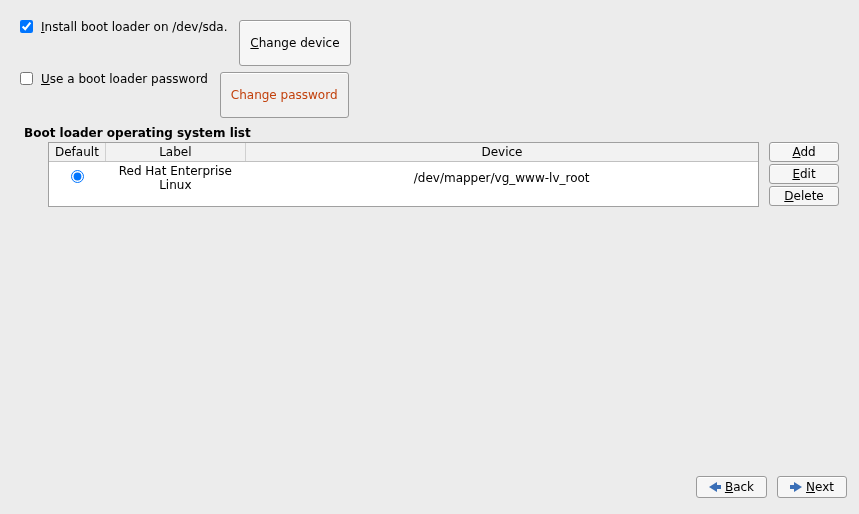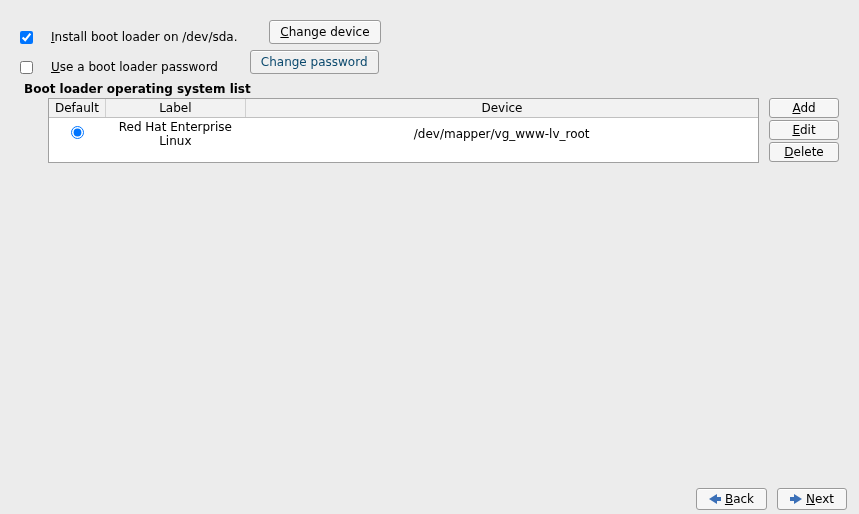--- a/index.html
+++ b/index.html
@@ -12,47 +12,47 @@
       color: #000;
       width: 859px;
       height: 514px;
       position: relative;
     }
     .content {
       padding: 20px 20px 0 20px;
     }
     .row {
       display: flex;
-      align-items: flex-end;
+      align-items: flex-start;
       margin-bottom: 6px;
-      gap: 14px;
+      gap: 4px;
     }
     input[type="checkbox"] {
       margin: 0 4px 0 0;
       width: 13px;
       height: 13px;
     }
     input[type="radio"] {
       margin: 0;
     }
     label { cursor: default; }
     .mnemonic { text-decoration: underline; }
     button {
       font-family: inherit;
       font-size: 12px;
-      padding: 4px 10px;
+      padding: 15px 10px;
       background: #f6f6f6;
       border: 1px solid #9a9a9a;
       border-radius: 3px;
       box-shadow: inset 0 1px 0 #fff;
       cursor: pointer;
       white-space: nowrap;
     }
     button:disabled {
-      color: #0c4a6e;
+      color: #c2410c;
       background: #f0f0f0;
       cursor: default;
     }
     .section-title {
       font-weight: bold;
       margin: 8px 0 2px 4px;
     }
     .table-container {
       display: flex;
       gap: 10px;
@@ -93,21 +93,21 @@
       gap: 2px;
       width: 70px;
     }
     .side-buttons button {
       width: 100%;
       padding: 2px 0;
       text-align: center;
     }
     .footer {
       position: absolute;
-      bottom: 4px;
+      bottom: 16px;
       right: 12px;
       display: flex;
       gap: 10px;
     }
     .footer button {
       display: flex;
       align-items: center;
       gap: 4px;
       padding: 3px 12px;
     }

